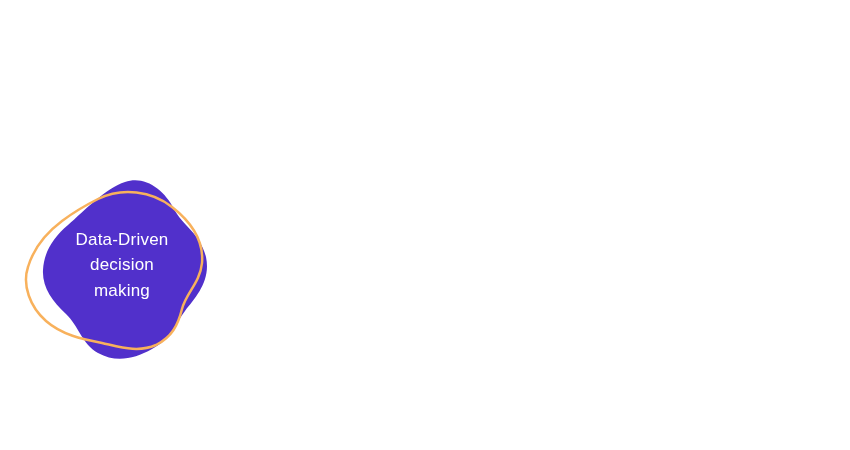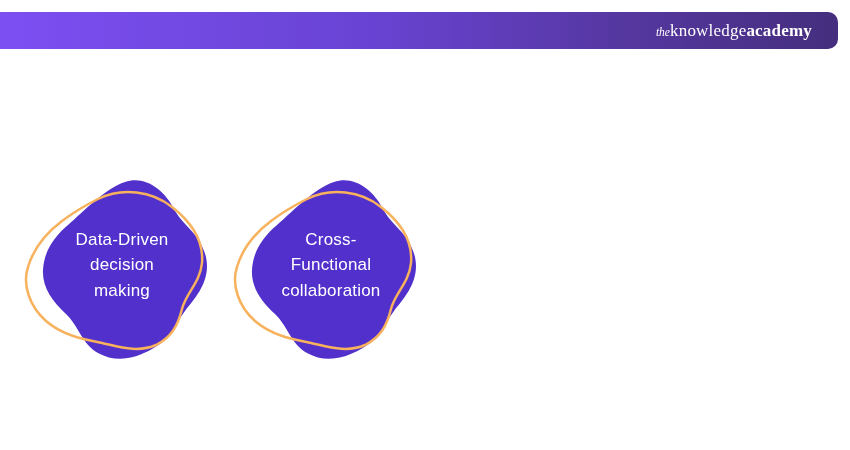--- a/index.html
+++ b/index.html
@@ -106,45 +106,31 @@
     line-height: 25.5px;
     letter-spacing: 0.2px;
     white-space: pre-line;
   }
 </style>
 </head>
 <body>
 
 <div class="canvas">
 
-  <div class="brand-bar">
-    <div class="logo">
-      <span class="logo-the">the</span><span class="logo-knowledge">knowledge</span><span class="logo-academy">academy</span>
-    </div>
-  </div>
 
 
   <div class="cards">
 
 
     <div class="card">
       <svg viewBox="0 0 200 205">
         <path d="M103 10 C122 3 142 17 152 37 C160 53 178 61 184 85 C189 109 174 125 163 139 C153 152 149 167 130 177 C112 187 94 191 76 181 C60 172 56 153 44 142 C30 129 20 115 21 98 C22 79 32 65 46 53 C62 39 84 16 103 10 Z" fill="#5130CB"></path>
         <path fill="none" stroke-width="2.5" stroke-linejoin="round" d="M76 27 C100 15 130 19 150 35 C168 49 182 67 180 91 C178 111 164 121 160 137 C156 153 150 165 134 173 C116 181 98 175 80 171 C60 167 40 163 24 149 C8 135 0 113 6 95 C12 75 24 61 40 49 C52 40 64 33 76 27 Z" stroke="#F8B15C"></path>
       </svg>
       <div class="blob-label">Data-Driven
 decision
 making</div>
     </div>
 
-    <div class="card">
-      <svg viewBox="0 0 200 205">
-        <path d="M103 10 C122 3 142 17 152 37 C160 53 178 61 184 85 C189 109 174 125 163 139 C153 152 149 167 130 177 C112 187 94 191 76 181 C60 172 56 153 44 142 C30 129 20 115 21 98 C22 79 32 65 46 53 C62 39 84 16 103 10 Z" fill="#5130CB"></path>
-        <path fill="none" stroke-width="2.5" stroke-linejoin="round" d="M76 27 C100 15 130 19 150 35 C168 49 182 67 180 91 C178 111 164 121 160 137 C156 153 150 165 134 173 C116 181 98 175 80 171 C60 167 40 163 24 149 C8 135 0 113 6 95 C12 75 24 61 40 49 C52 40 64 33 76 27 Z" stroke="#F8B15C"></path>
-      </svg>
-      <div class="blob-label">Cross-
-Functional
-collaboration</div>
-    </div>
 
 
   </div>
 </div>
 
 </body></html>

